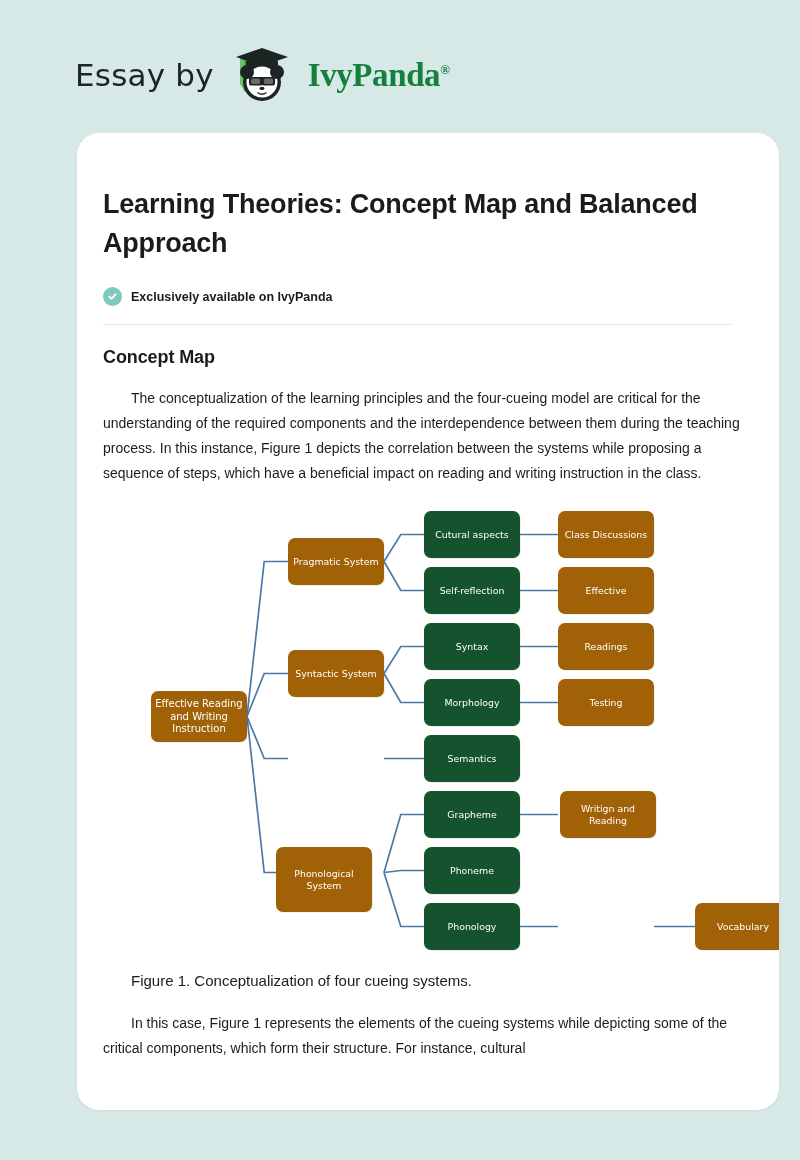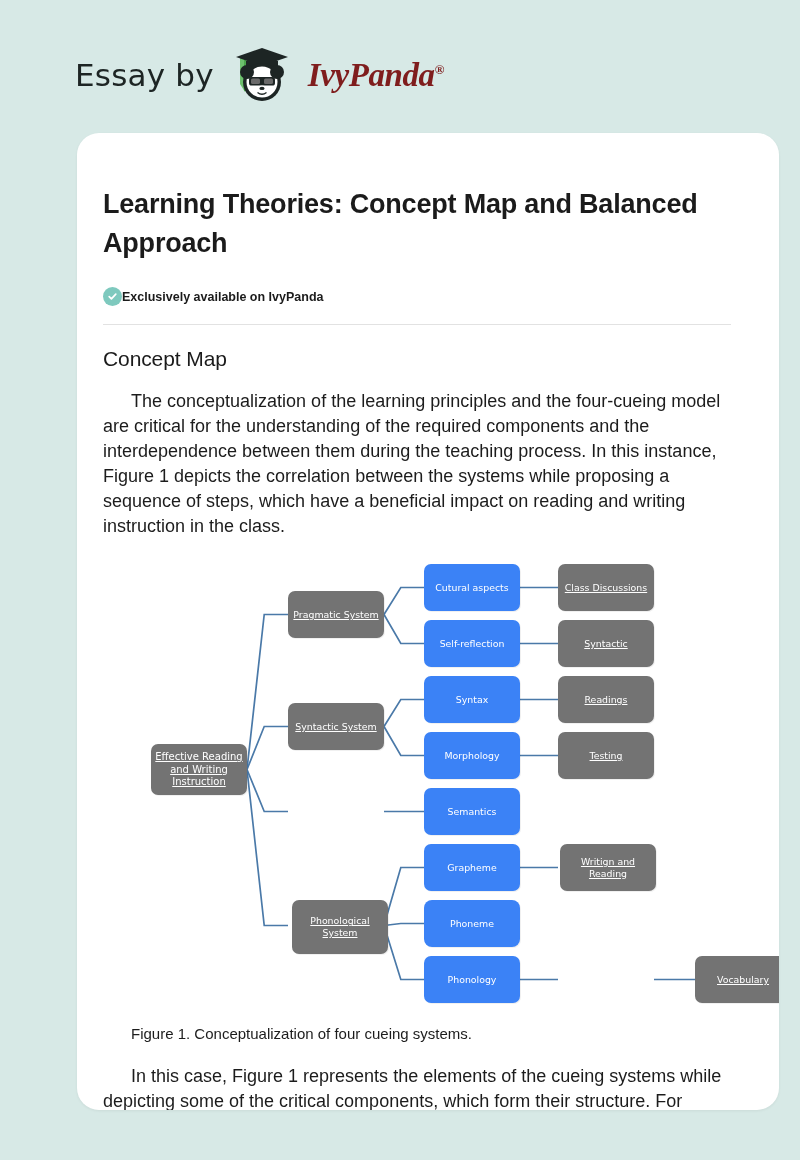--- a/index.html
+++ b/index.html
@@ -19,23 +19,22 @@
     position:absolute;left:46px;top:44px;
     display:flex;align-items:center;gap:12px;
   }
   .brand-essay{
     font-size:31px;color:#1d2524;letter-spacing:.2px;
     font-family:"DejaVu Sans", sans-serif;
   }
   .logo-wrap{position:relative;width:70px;height:62px;}
   .brand-name{
     font-family:"Liberation Serif", serif;
-    font-weight:bold;font-size:33px;color:#7f1d1d;
+    font-weight:bold;font-size:33px;color:#15803d;
     letter-spacing:-0.4px;
-    font-style:italic;
   }
   .brand-name sup{font-size:13px;vertical-align:super;font-weight:bold;}
 
   
   .card{
     position:absolute;left:48px;top:133px;
     width:702px;height:977px;
     background:#ffffff;border-radius:22px;
     box-shadow:0 1px 3px rgba(0,0,0,.06);
     overflow:hidden;
@@ -44,63 +43,63 @@
 
   h1.doc-title{
     margin:14px 0 0 0;
     font-size:27px;line-height:1.45;font-weight:bold;
     color:#1b1b1b;letter-spacing:-0.2px;
     font-family:"Liberation Sans", sans-serif;
     width:600px;
   }
 
   .excl{
-    display:flex;align-items:center;
+    display:flex;align-items:center;gap:9px;
     margin-top:24px;
   }
   .excl-badge{
     width:19px;height:19px;border-radius:50%;
     background:#7ec9be;display:flex;align-items:center;justify-content:center;
     flex:0 0 auto;
   }
   .excl-badge svg{display:block;}
   .excl-text{font-size:12.5px;font-weight:bold;color:#1b1b1b;}
 
   .rule{
     margin-top:18px;width:628px;height:1px;background:#e2e2e2;
   }
 
   h2.sec{
-    margin:22px 0 0 0;font-size:21px;font-weight:normal;color:#1b1b1b;
+    margin:22px 0 0 0;font-size:18px;font-weight:bold;color:#1b1b1b;
     letter-spacing:-0.1px;
   }
 
   p.body{
     margin:18px 0 0 0;
-    font-size:18px;line-height:25px;color:#1c1c1c;
+    font-size:14px;line-height:25px;color:#1c1c1c;
     width:648px;text-align:left;
   }
   p.body.ind{text-indent:28px;}
 
   
   .figure{position:relative;width:660px;height:460px;margin-top:14px;}
   .fig-stage{position:absolute;left:0;top:0;width:660px;height:460px;}
   .fig-svg{position:absolute;left:0;top:0;}
 
   .node{
     position:absolute;border-radius:7px;
     display:flex;align-items:center;justify-content:center;
     text-align:center;color:#ffffff;
     font-size:9.4px;line-height:12px;
     font-family:"DejaVu Sans", sans-serif;
     box-sizing:border-box;padding:2px 4px;
     box-shadow:1px 1px 0 rgba(0,0,0,.06);
   }
-  .node.blue{background:#737373;text-decoration:underline;}
-  .node.yellow{background:#3b82f6;}
+  .node.blue{background:#a16207;}
+  .node.yellow{background:#14532d;}
   .node.root{font-size:10px;line-height:12.5px;}
 
   .fig-caption{
     margin-top:8px;font-size:15px;line-height:25px;color:#1c1c1c;
     padding-left:28px;
   }
 </style>
 </head>
 <body>
 
@@ -179,31 +178,31 @@
               <path d="M417 90.5 L432.96 90.5 L455 90.5" stroke="#4a79a8" stroke-width="1.7" fill="none"></path>
               <path d="M417 146.5 L432.96 146.5 L455 146.5" stroke="#4a79a8" stroke-width="1.7" fill="none"></path>
               <path d="M417 202.5 L432.96 202.5 L455 202.5" stroke="#4a79a8" stroke-width="1.7" fill="none"></path>
               <path d="M417 314.5 L432.96 314.5 L455 314.5" stroke="#4a79a8" stroke-width="1.7" fill="none"></path>
               <path d="M417 426.5 L432.96 426.5 L455 426.5" stroke="#4a79a8" stroke-width="1.7" fill="none"></path>
               <path d="M551 426.5 L568.22 426.5 L592 426.5" stroke="#4a79a8" stroke-width="1.7" fill="none"></path>
             </svg>
         <div class="node blue root" style="left: 48px; top: 191px; width: 96px; height: 51px;">Effective Reading and Writing Instruction</div>
             <div class="node blue" style="left: 185px; top: 38px; width: 96px; height: 47px;">Pragmatic System</div>
             <div class="node blue" style="left: 185px; top: 150px; width: 96px; height: 47px;">Syntactic System</div>
-            <div class="node blue" style="left: 189px; top: 347px; width: 96px; height: 54px;">Phonological System</div>
+            <div class="node blue" style="left: 173px; top: 347px; width: 96px; height: 65px;">Phonological System</div>
             <div class="node yellow" style="left: 321px; top: 11px; width: 96px; height: 47px;">Cutural aspects</div>
             <div class="node yellow" style="left: 321px; top: 67px; width: 96px; height: 47px;">Self-reflection</div>
             <div class="node yellow" style="left: 321px; top: 123px; width: 96px; height: 47px;">Syntax</div>
             <div class="node yellow" style="left: 321px; top: 179px; width: 96px; height: 47px;">Morphology</div>
             <div class="node yellow" style="left: 321px; top: 235px; width: 96px; height: 47px;">Semantics</div>
             <div class="node yellow" style="left: 321px; top: 291px; width: 96px; height: 47px;">Grapheme</div>
             <div class="node yellow" style="left: 321px; top: 347px; width: 96px; height: 47px; border-radius: 8px;">Phoneme</div>
             <div class="node yellow" style="left: 321px; top: 403px; width: 96px; height: 47px;">Phonology</div>
             <div class="node blue" style="left: 455px; top: 11px; width: 96px; height: 47px;">Class Discussions</div>
-            <div class="node blue" style="left: 455px; top: 67px; width: 96px; height: 47px;">Syntactic</div>
+            <div class="node blue" style="left: 455px; top: 67px; width: 96px; height: 47px;">Effective</div>
             <div class="node blue" style="left: 455px; top: 123px; width: 96px; height: 47px;">Readings</div>
             <div class="node blue" style="left: 455px; top: 179px; width: 96px; height: 47px;">Testing</div>
             <div class="node blue" style="left: 457px; top: 291px; width: 96px; height: 47px;">Writign and Reading</div>
             <div class="node blue" style="left: 592px; top: 403px; width: 96px; height: 47px;">Vocabulary</div>
           </div>
       </div>
 
       <div class="fig-caption">Figure 1. Conceptualization of four cueing systems.</div>
 
       <p class="body ind">In this case, Figure 1 represents the elements of the cueing systems while depicting some of the critical components, which form their structure. For instance, cultural</p>

